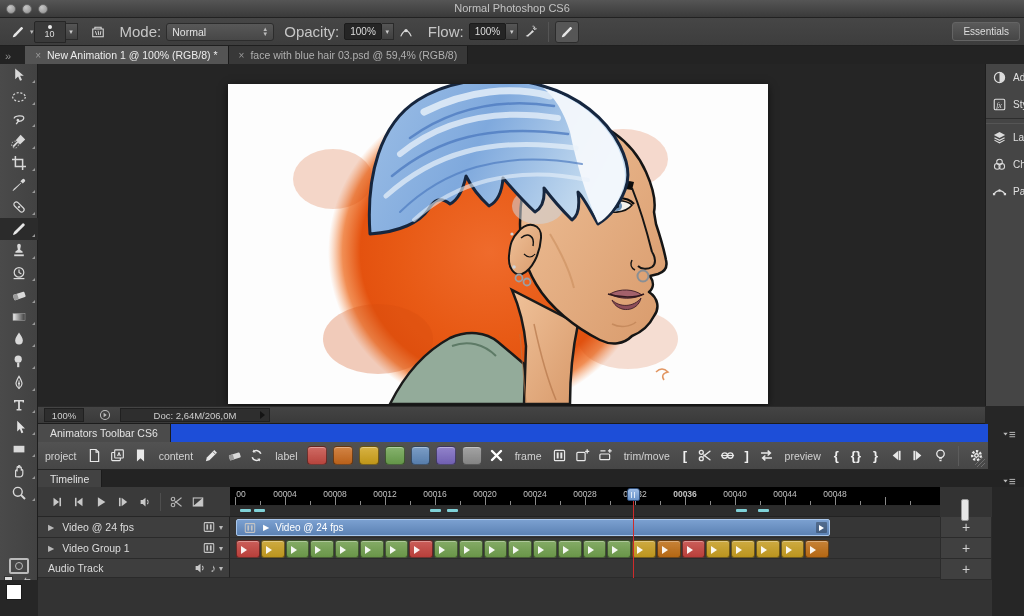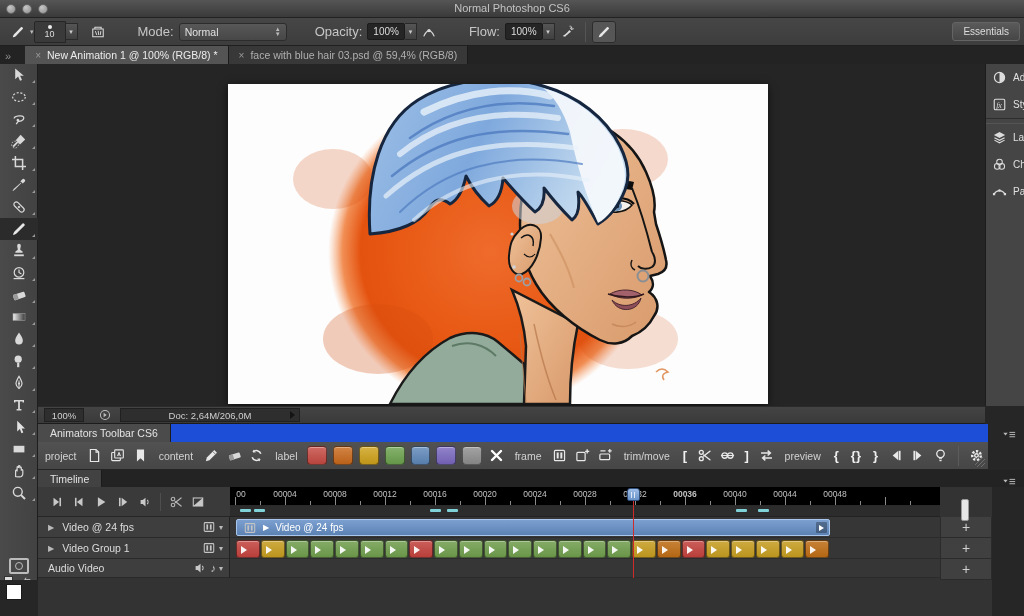--- a/index.html
+++ b/index.html
@@ -6,21 +6,21 @@
   html,body{width:1024px;height:616px;overflow:hidden}
   body{position:relative;background:#262626;font-family:"Liberation Sans",sans-serif;color:#ccc;font-size:11px}
   .abs{position:absolute}
   
   #titlebar{left:0;top:0;width:1024px;height:18px;background:linear-gradient(#555,#3a3a3a);border-bottom:1px solid #222;display:flex;align-items:center}
   .tl{width:10px;height:10px;border-radius:50%;background:radial-gradient(circle at 35% 30%,#c6c6c6,#8d8d8d);border:1px solid #666;margin-left:6px}
   #title-text{position:absolute;left:0;right:0;text-align:center;color:#c3c3c3;font-size:11px;line-height:17px}
   
   #optionsbar{left:0;top:18px;width:1024px;height:28px;background:linear-gradient(#464646,#3d3d3d);border-bottom:1px solid #1f1f1f;display:flex;align-items:center}
   .opt-sep{width:1px;height:20px;background:#2e2e2e;border-right:1px solid #555;margin:0 6px}
-  .opt-label{color:#c6c6c6;font-size:13px;margin:0 5px 0 28px}
+  .opt-label{color:#c6c6c6;font-size:15px;margin:0 5px 0 10px}
   .valbox{display:flex;align-items:center;height:17px;background:#252525;border:1px solid #1b1b1b;border-radius:2px;color:#ddd;font-size:10px;padding:0 5px}
   .spin{width:12px;height:17px;background:linear-gradient(#555,#404040);border:1px solid #2a2a2a;border-left:none;display:flex;align-items:center;justify-content:center;color:#ccc;font-size:7px}
   #mode-select{display:flex;align-items:center;justify-content:space-between;width:108px;height:18px;background:linear-gradient(#585858,#474747);border:1px solid #2c2c2c;border-radius:3px;padding:0 5px;color:#e2e2e2;font-size:10.5px}
   .updown{display:flex;flex-direction:column;font-size:6px;line-height:5px;color:#bbb}
   .iconbtn{width:24px;height:22px;display:flex;align-items:center;justify-content:center;border-radius:3px}
   .iconbtn.boxed{background:#565656;border:1px solid #2c2c2c}
   #brushsize{display:flex;align-items:center;margin-left:0}
   #brushsize .prev{width:32px;height:22px;background:#3a3a3a;border:1px solid #262626;border-radius:2px 0 0 2px;display:flex;flex-direction:column;align-items:center;justify-content:center}
   #brushsize .dot{width:4px;height:4px;border-radius:50%;background:#eee;margin-bottom:1px}
   #brushsize .num{font-size:9px;color:#ddd;line-height:8px}
@@ -464,21 +464,21 @@
 </div>
 
 <div id="statusbar" class="abs">
   <div class="status-box" style="margin-left:6px;width:40px">
       <span>100%</span>
     </div>
   <span style="margin:0 8px 0 14px"><span><svg width="14" height="14" viewBox="0 0 16 16">
           <circle cx="8" cy="8" r="5.2" fill="none" stroke="#bdbdbd" stroke-width="1.2"></circle>
           <path d="M6.4 5.4 L10 8 L6.4 10.6 Z" fill="#bdbdbd"></path>
         </svg></span></span>
-  <div class="status-box" style="width:180px;position:relative">
+  <div class="status-box" style="width:150px;position:relative">
     <span>Doc: 2,64M/206,0M</span>
     <span style="position:absolute;right:4px;width:0;height:0;border-left:5px solid #141414;border-top:4px solid transparent;border-bottom:4px solid transparent"></span>
   </div>
 </div>
 
 <div id="rightdock" class="abs">
     <div class="dock-item">
       <span>
         <svg width="15" height="15" viewBox="0 0 16 16">
           <circle cx="8" cy="8" r="5.4" fill="none" stroke="#dcdcdc" stroke-width="1.3"></circle>
@@ -797,21 +797,21 @@
           <svg width="14" height="14" viewBox="0 0 16 16">
             <rect x="2.6" y="3" width="10.8" height="10" rx="1" fill="none" stroke="#c4c4c4" stroke-width="1.2"></rect>
             <rect x="5" y="5" width="2" height="6" fill="#c4c4c4"></rect>
             <rect x="9" y="5" width="2" height="6" fill="#c4c4c4"></rect>
           </svg>
         </span>
         <span class="dd">▾</span>
       </span>
   </div>
   <div class="hdr-row" style="top:72px;height:19px">
-    <span style="margin-left:10px">Audio Video</span>
+    <span style="margin-left:10px">Audio Track</span>
     <span class="rt">
         <span>
           <svg width="14" height="14" viewBox="0 0 16 16">
             <path d="M8.6 3 L5.4 5.8 L3 5.8 L3 10.2 L5.4 10.2 L8.6 13 Z" fill="#c8c8c8"></path>
             <path d="M10.6 5.6 C11.8 6.8 11.8 9.2 10.6 10.4" fill="none" stroke="#c8c8c8" stroke-width="1.2"></path>
           </svg>
         </span>
         <span style="font-size:11px;color:#c4c4c4">♪</span>
         <span class="dd">▾</span>
       </span>

